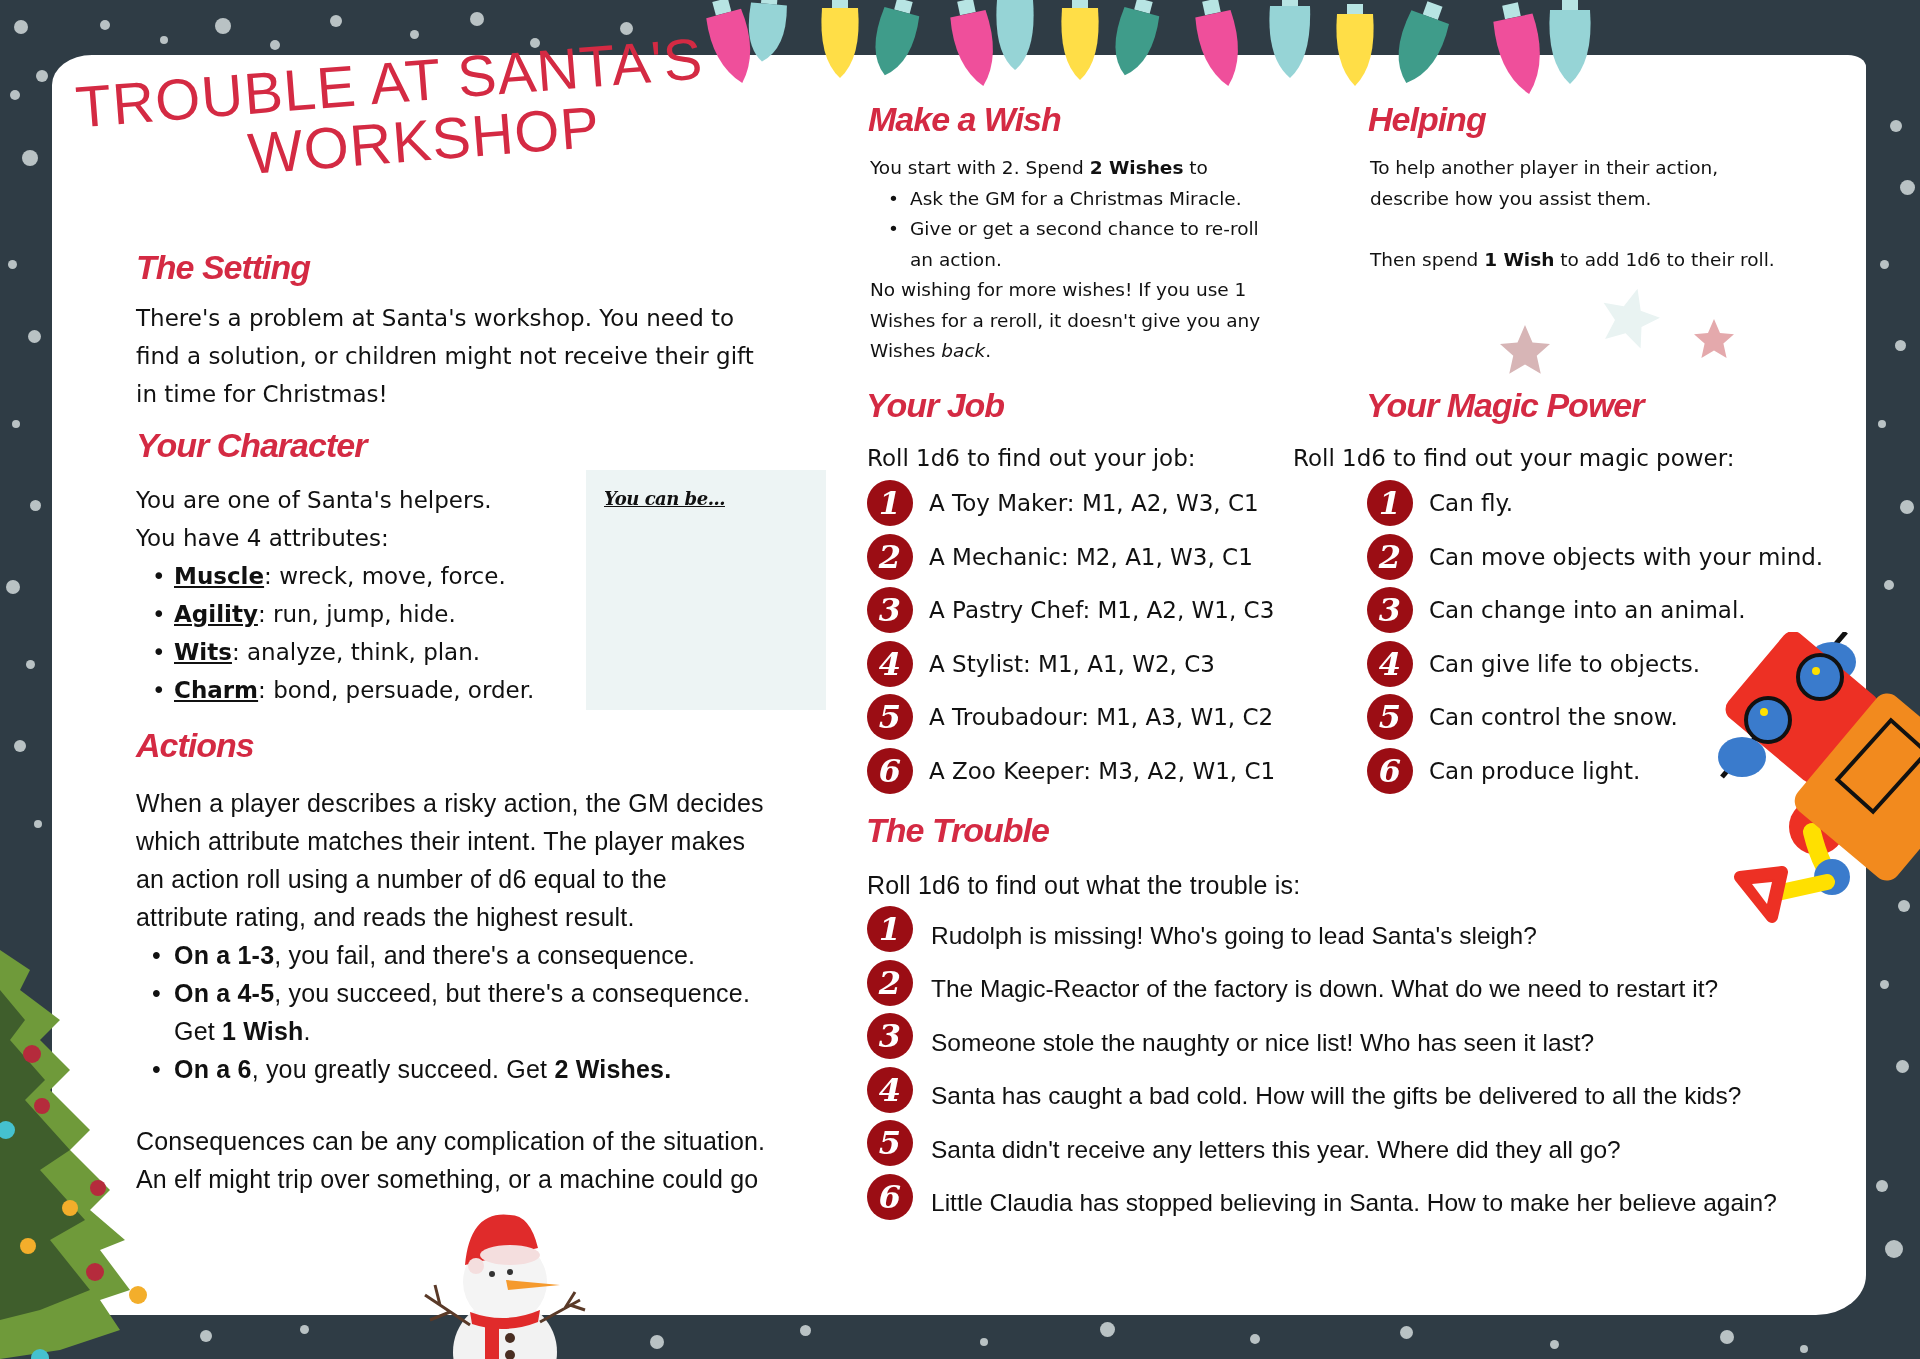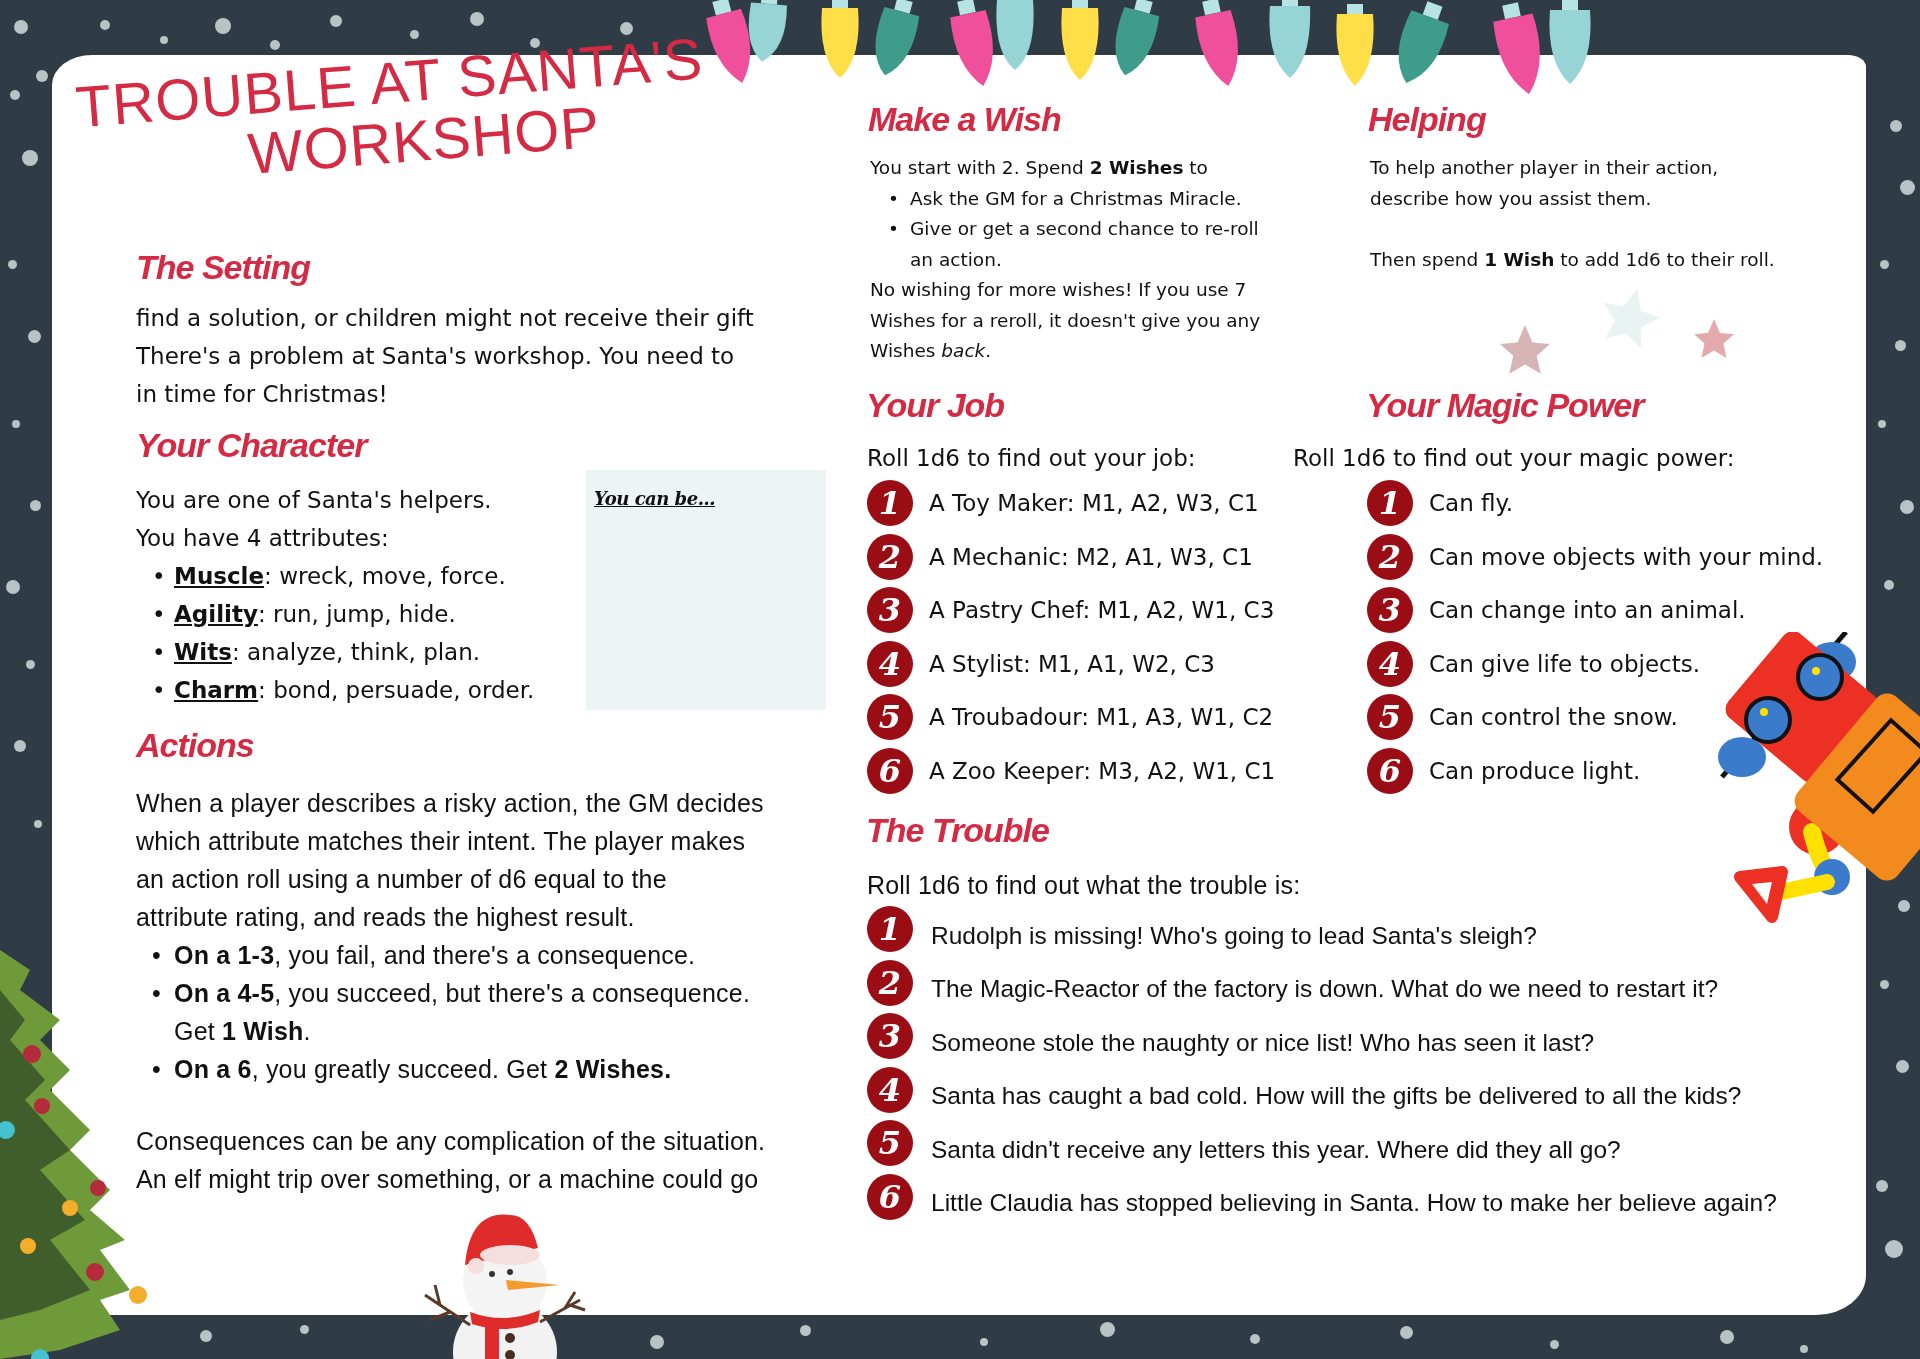--- a/index.html
+++ b/index.html
@@ -37,21 +37,21 @@
   .p.cond { font-family: "Liberation Sans", sans-serif; font-size: 25px; letter-spacing: 0.2px; }
   .bullet { position: relative; padding-left: 28px; }
   .bullet::before { content: "•"; position: absolute; left: 6px; }
   .u { text-decoration: underline; font-weight: 700; }
   .bold { font-weight: 700; }
   .box {
     position: absolute; left: 586px; top: 470px; width: 240px; height: 240px;
     background: #edf4f4;
   }
   .box .bh {
-    position: absolute; left: 8px; top: 18px;
+    position: absolute; left: 18px; top: 18px;
     font-family: "DejaVu Serif", serif; font-style: italic; font-weight: 700;
     font-size: 18px; text-decoration: underline; letter-spacing: -0.5px;
   }
   .box ul { position: absolute; left: 32px; top: 73px; list-style: none; }
   .box li { font-size: 18px; line-height: 31px; position: relative; padding-left: 22px; }
   .box li::before { content: "•"; position: absolute; left: 0; }
   .list { position: absolute; }
   .row { position: absolute; left: 0; height: 46px; display: flex; align-items: center; white-space: nowrap; }
   .badge {
     width: 46px; height: 46px; border-radius: 50%; background: #9b0d14;
@@ -177,22 +177,22 @@
   </svg>
 </div>
 
 <div class="title">
   <div>TROUBLE AT SANTA'S</div>
   <div style="padding-left:60px">WORKSHOP</div>
 </div>
 
 <div class="h2" style="left:136px;top:248px">The Setting</div>
 <div class="p" style="left:136px;top:299px">
+  <div>There's a problem at Santa's workshop. You need to</div>
   <div>find a solution, or children might not receive their gift</div>
-  <div>There's a problem at Santa's workshop. You need to</div>
   <div>in time for Christmas!</div>
 </div>
 
 <div class="h2" style="left:136px;top:426px">Your Character</div>
 <div class="p" style="left:136px;top:481px">
   <div>You are one of Santa's helpers.</div>
   <div>You have 4 attributes:</div>
   <div class="bullet" style="margin-left:10px"><span class="u">Muscle</span><span>: wreck, move, force.</span></div>
   <div class="bullet" style="margin-left:10px"><span class="u">Agility</span><span>: run, jump, hide.</span></div>
   <div class="bullet" style="margin-left:10px"><span class="u">Wits</span><span>: analyze, think, plan.</span></div>
@@ -218,21 +218,21 @@
   <div>Consequences can be any complication of the situation.</div>
   <div>An elf might trip over something, or a machine could go</div>
 </div>
 
 <div class="h2" style="left:868px;top:100px">Make a Wish</div>
 <div class="p sm" style="left:870px;top:153px">
   <div><span>You start with 2. Spend </span><span class="bold">2 Wishes</span><span> to</span></div>
   <div class="bullet" style="margin-left:12px">Ask the GM for a Christmas Miracle.</div>
   <div class="bullet" style="margin-left:12px">Give or get a second chance to re-roll</div>
   <div style="padding-left:40px">an action.</div>
-  <div>No wishing for more wishes! If you use 7</div>
+  <div>No wishing for more wishes! If you use 1</div>
   <div>Wishes for a reroll, it doesn't give you any</div>
   <div><span>Wishes </span><i>back</i><span>.</span></div>
 </div>
 
 <div class="h2" style="left:1368px;top:100px">Helping</div>
 <div class="p sm" style="left:1370px;top:153px">
   <div>To help another player in their action,</div>
   <div>describe how you assist them.</div>
   <div style="height:30.5px"></div>
   <div><span>Then spend </span><span class="bold">1 Wish</span><span> to add 1d6 to their roll.</span></div>

